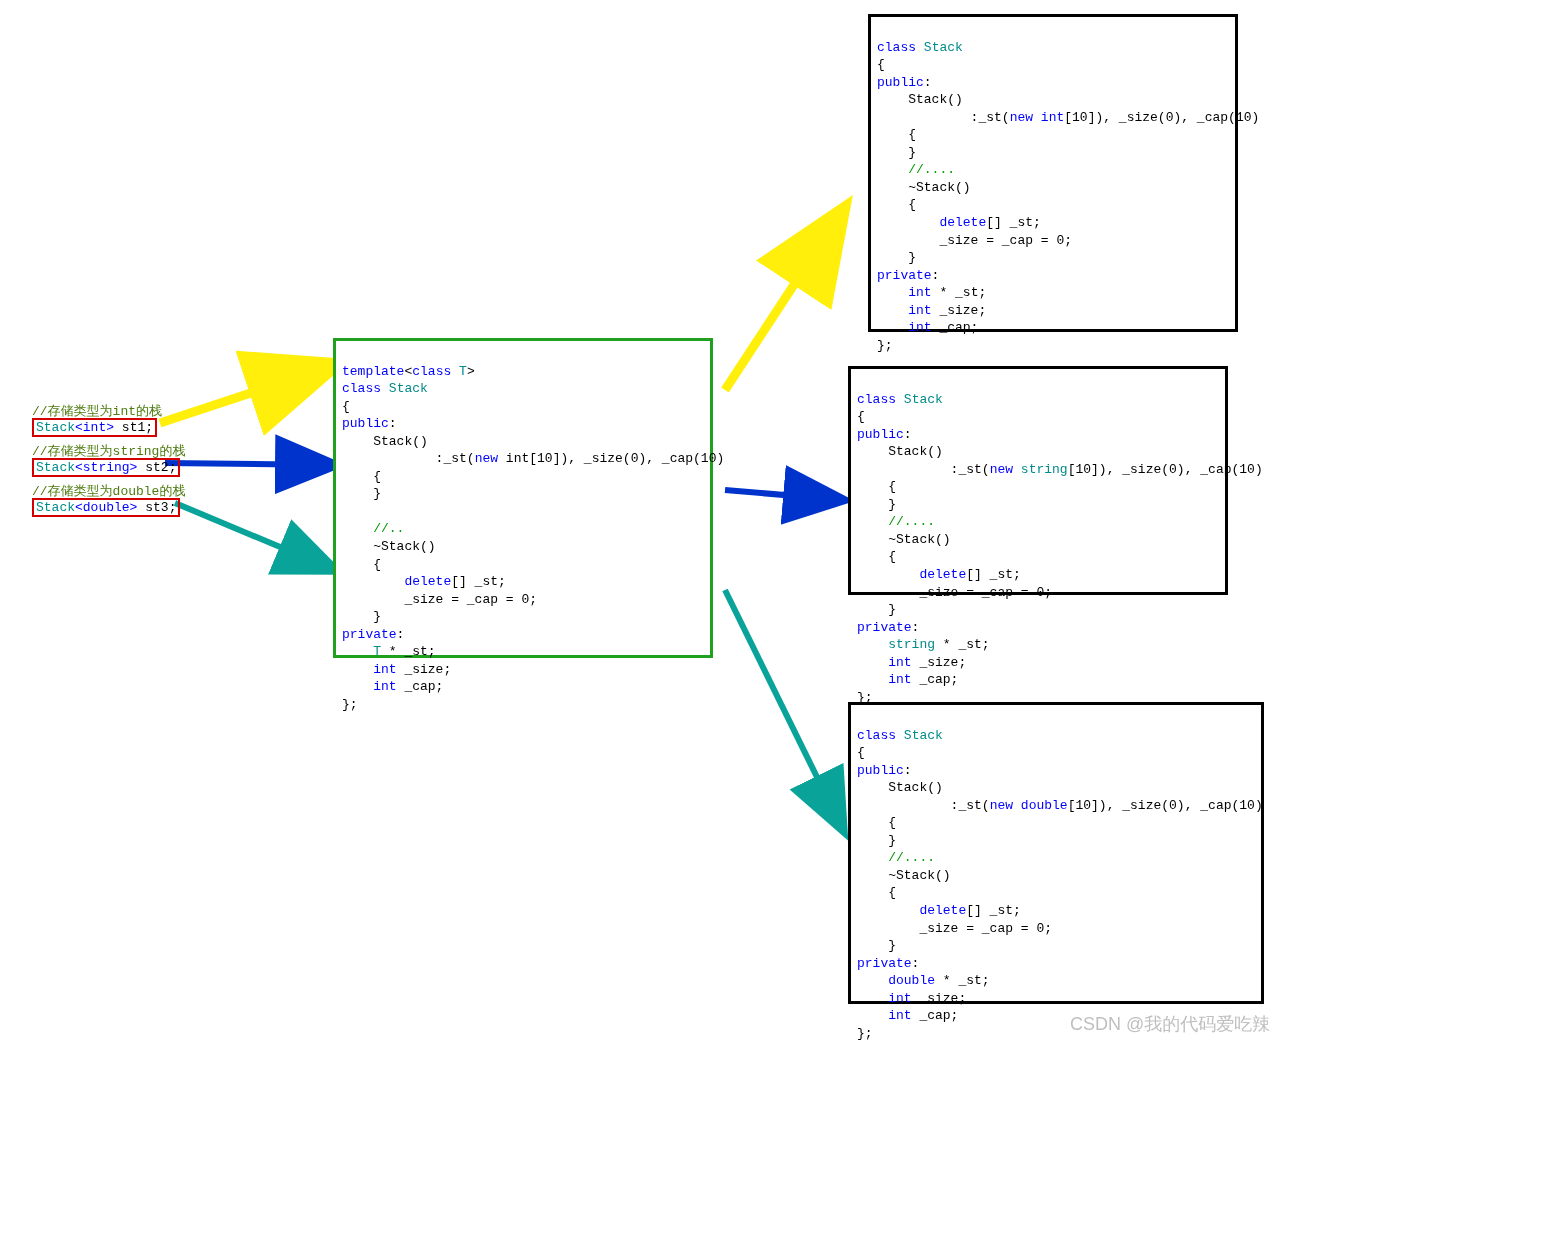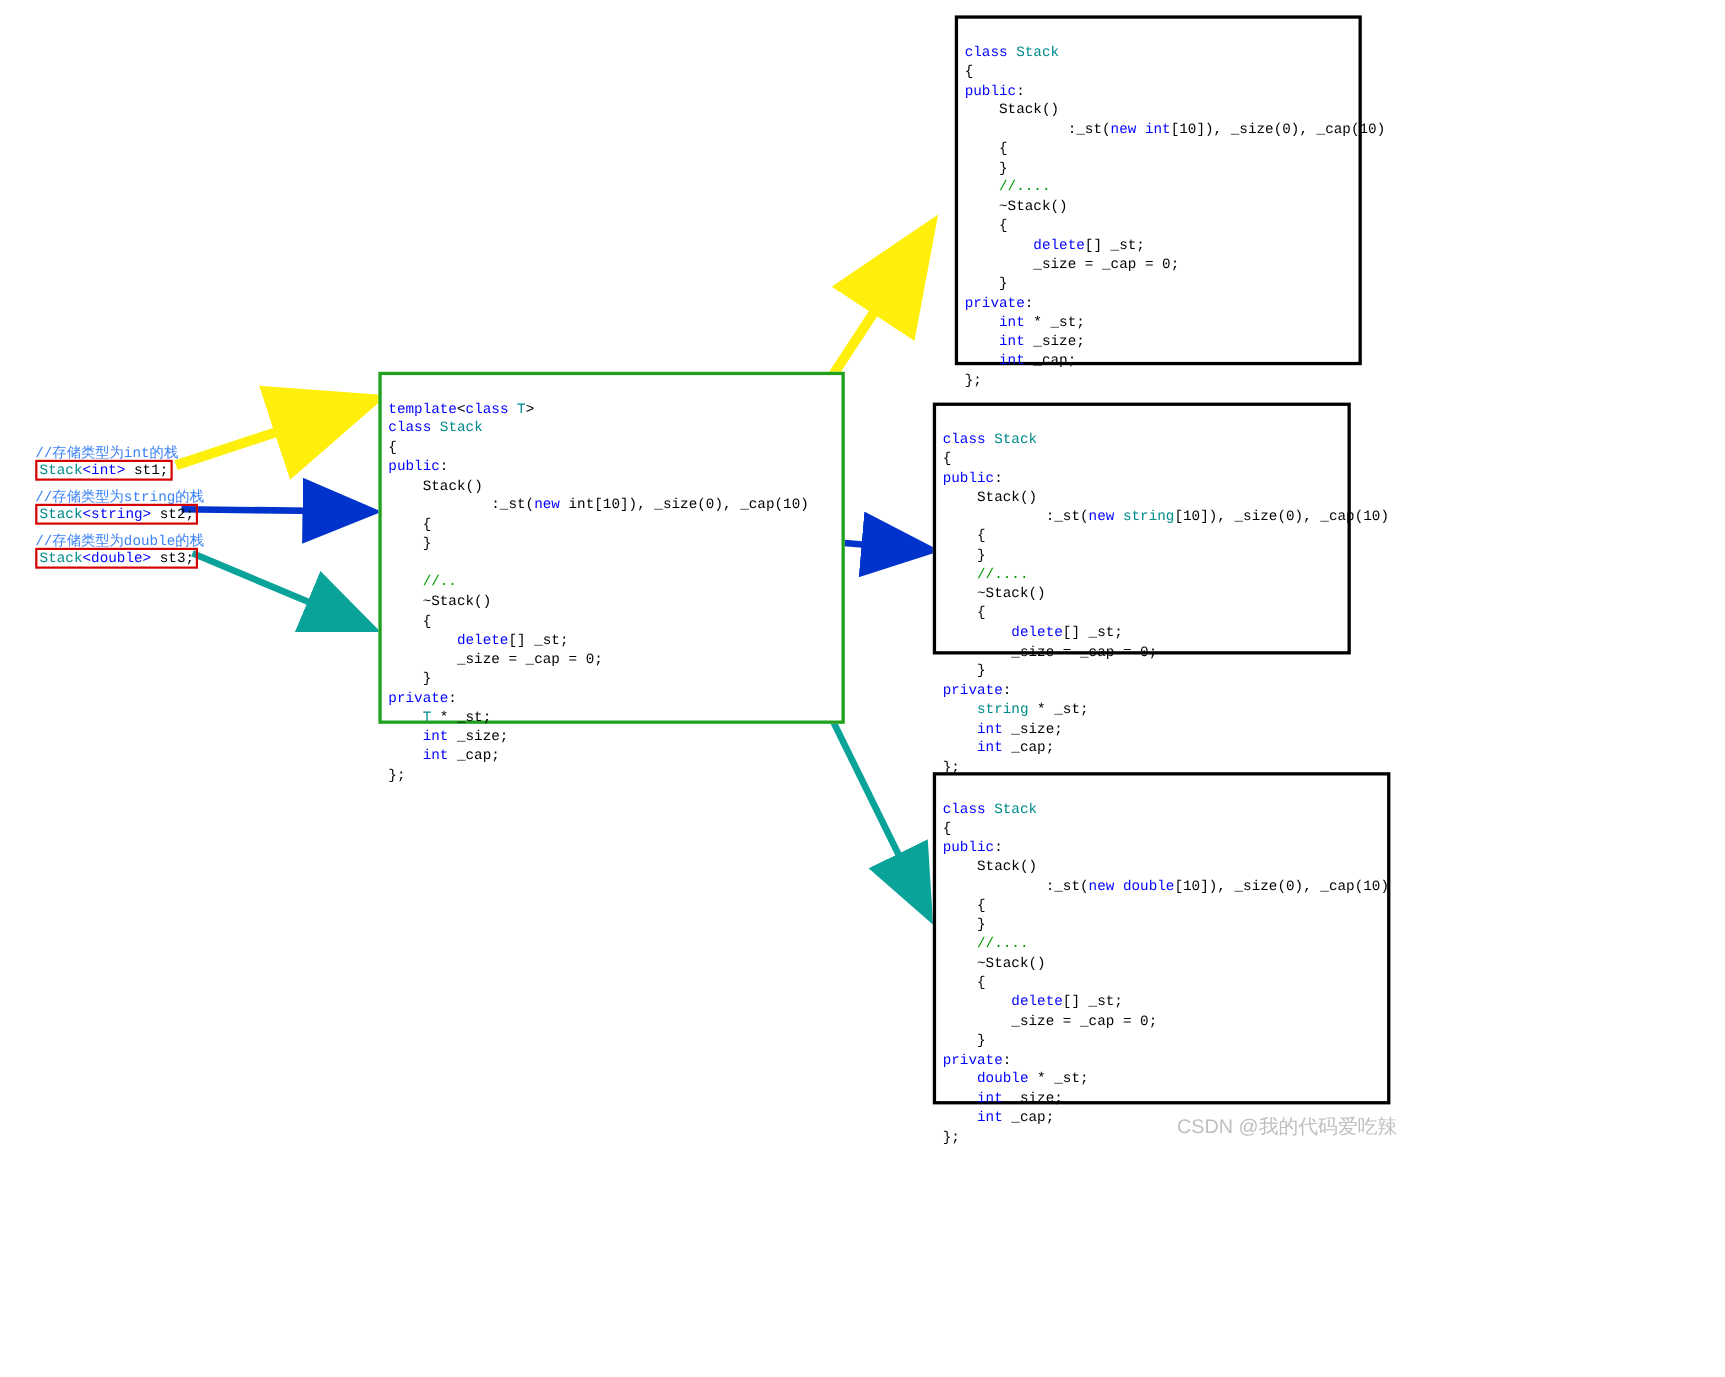--- a/index.html
+++ b/index.html
@@ -15,21 +15,21 @@
   .code-box {
     position: absolute;
     background: #ffffff;
     white-space: pre;
     line-height: 1.35;
     padding: 4px 6px;
   }
   .green-box { border: 3px solid #1fa01f; }
   .black-box { border: 3px solid #000000; }
   .red-box   { border: 2px solid #d40000; padding: 0 2px; display: inline-block; }
-  .comment-line { color: #3b82f6; position: absolute; white-space: nowrap; }
+  .comment-line { color: #4d7c0f; position: absolute; white-space: nowrap; }
   .kw-blue  { color: #0000ff; }
   .kw-teal  { color: #008b8b; }
   .txt      { color: #000000; }
   .comment  { color: #009900; }
   .watermark {
     position: absolute;
     color: #bfbfbf;
     font-family: Arial, sans-serif;
     font-size: 18px;
   }
@@ -66,21 +66,21 @@
 </div>
 <div class="comment-line" style="left:32px; top:442px;">//存储类型为string的栈</div>
 <div style="position:absolute; left:32px; top:458px;">
   <span class="red-box"><span class="kw-teal">Stack</span><span class="kw-blue">&lt;string&gt;</span><span class="txt"> st2;</span></span>
 </div>
 <div class="comment-line" style="left:32px; top:482px;">//存储类型为double的栈</div>
 <div style="position:absolute; left:32px; top:498px;">
   <span class="red-box"><span class="kw-teal">Stack</span><span class="kw-blue">&lt;double&gt;</span><span class="txt"> st3;</span></span>
 </div>
 
-<div class="code-box green-box" style="left:344px; top:338px; width:424px; height:320px;">
+<div class="code-box green-box" style="left:333px; top:338px; width:380px; height:320px;">
 <span class="kw-blue">template</span><span class="txt">&lt;</span><span class="kw-blue">class</span> <span class="kw-teal">T</span><span class="txt">&gt;</span>
 <span class="kw-blue">class</span> <span class="kw-teal">Stack</span>
 <span class="txt">{</span>
 <span class="kw-blue">public</span><span class="txt">:</span>
     <span class="txt">Stack()</span>
 <span class="txt">            :_st(</span><span class="kw-blue">new</span><span class="txt"> int[10]), _size(0), _cap(10)</span>
 <span class="txt">    {</span>
 <span class="txt">    }</span>
 
 <span class="comment">    //..</span>

